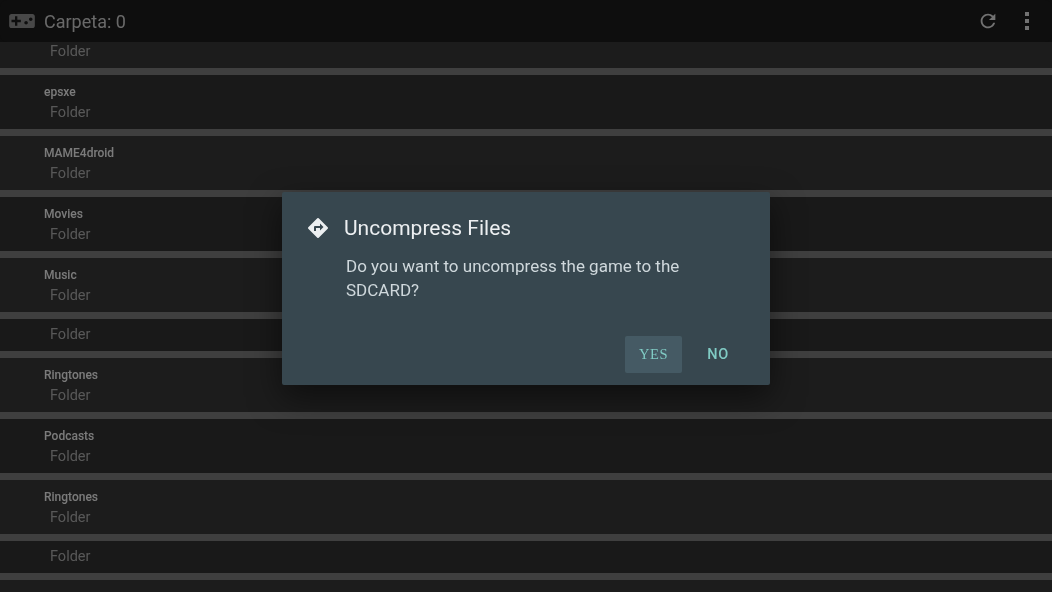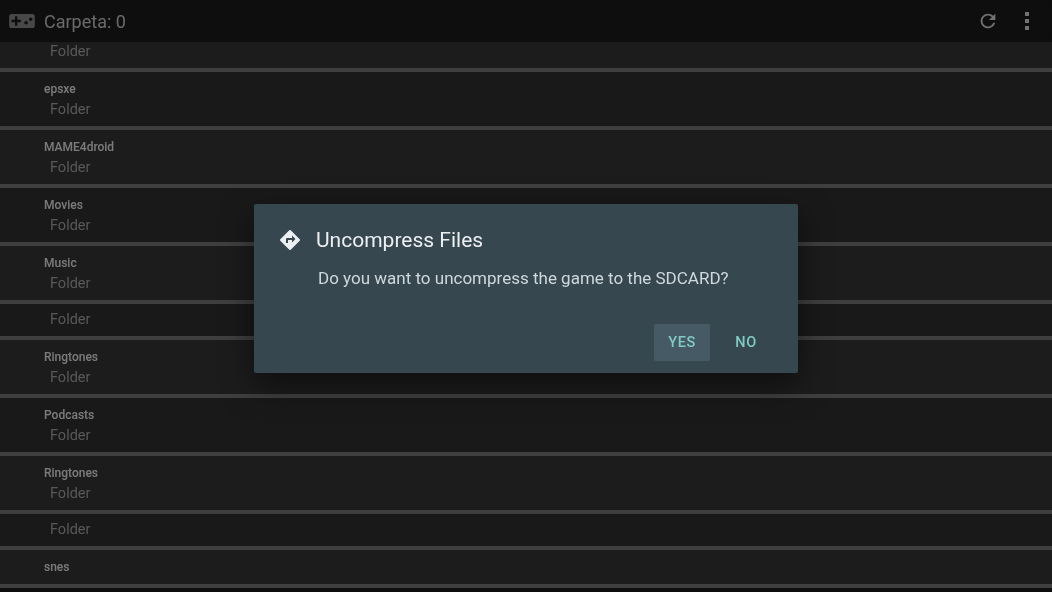--- a/index.html
+++ b/index.html
@@ -63,21 +63,21 @@
       height: 4px;
       background: #d0d0d0;
       border-radius: 0;
     }
     .file-list {
       height: calc(592px - 42px);
       overflow: hidden;
     }
     .list-item {
       padding: 6px 0 6px 44px;
-      border-bottom: 4px solid #737373;
+      border-bottom: 7px solid #737373;
       background: #333333;
       cursor: pointer;
     }
     .list-item:nth-child(even){
       background: #2e2e2e;
     }
     .list-item.first-partial {
       padding-top: 0;
     }
     .item-name {
@@ -94,21 +94,21 @@
     }
     .overlay {
       position: absolute;
       inset: 0;
       background: rgba(0,0,0,0.45);
       display: flex;
       align-items: center;
       justify-content: center;
     }
     .dialog {
-      width: 544px;
+      width: 488px;
       background: #37474f;
       border-radius: 2px;
       box-shadow: 0 12px 32px rgba(0,0,0,0.5);
       padding: 24px 24px 6px 24px;
       position: relative;
       top: -8px;
     }
     .dialog-header {
       display: flex;
       align-items: center;
@@ -143,20 +143,21 @@
       font-size: 14.5px;
       font-weight: 500;
       color: #80cbc4;
       text-align: center;
       cursor: pointer;
       letter-spacing: 0.5px;
       border-radius: 2px;
     }
     .dialog-button.highlighted {
       background: #455a64;
+      font-family: Liberation Serif, serif;
     }
   </style>
 </head>
 <body>
 
 <div class="app-bar">
   <svg class="app-icon" viewBox="0 0 24 24">
     <path fill="#b0b0b0" d="M21 6H3C1.9 6 1 6.9 1 8v8c0 1.1 0.9 2 2 2h18c1.1 0 2-0.9 2-2V8c0-1.1-0.9-2-2-2zM11 13H8v3H6v-3H3v-2h3V8h2v3h3v2zm4.5 2c-0.8 0-1.5-0.7-1.5-1.5s0.7-1.5 1.5-1.5 1.5 0.7 1.5 1.5-0.7 1.5-1.5 1.5zm4-3c-0.8 0-1.5-0.7-1.5-1.5S18.7 9 19.5 9s1.5 0.7 1.5 1.5-0.7 1.5-1.5 1.5z"></path>
   </svg>
   <div class="app-title">Carpeta: 0</div>

